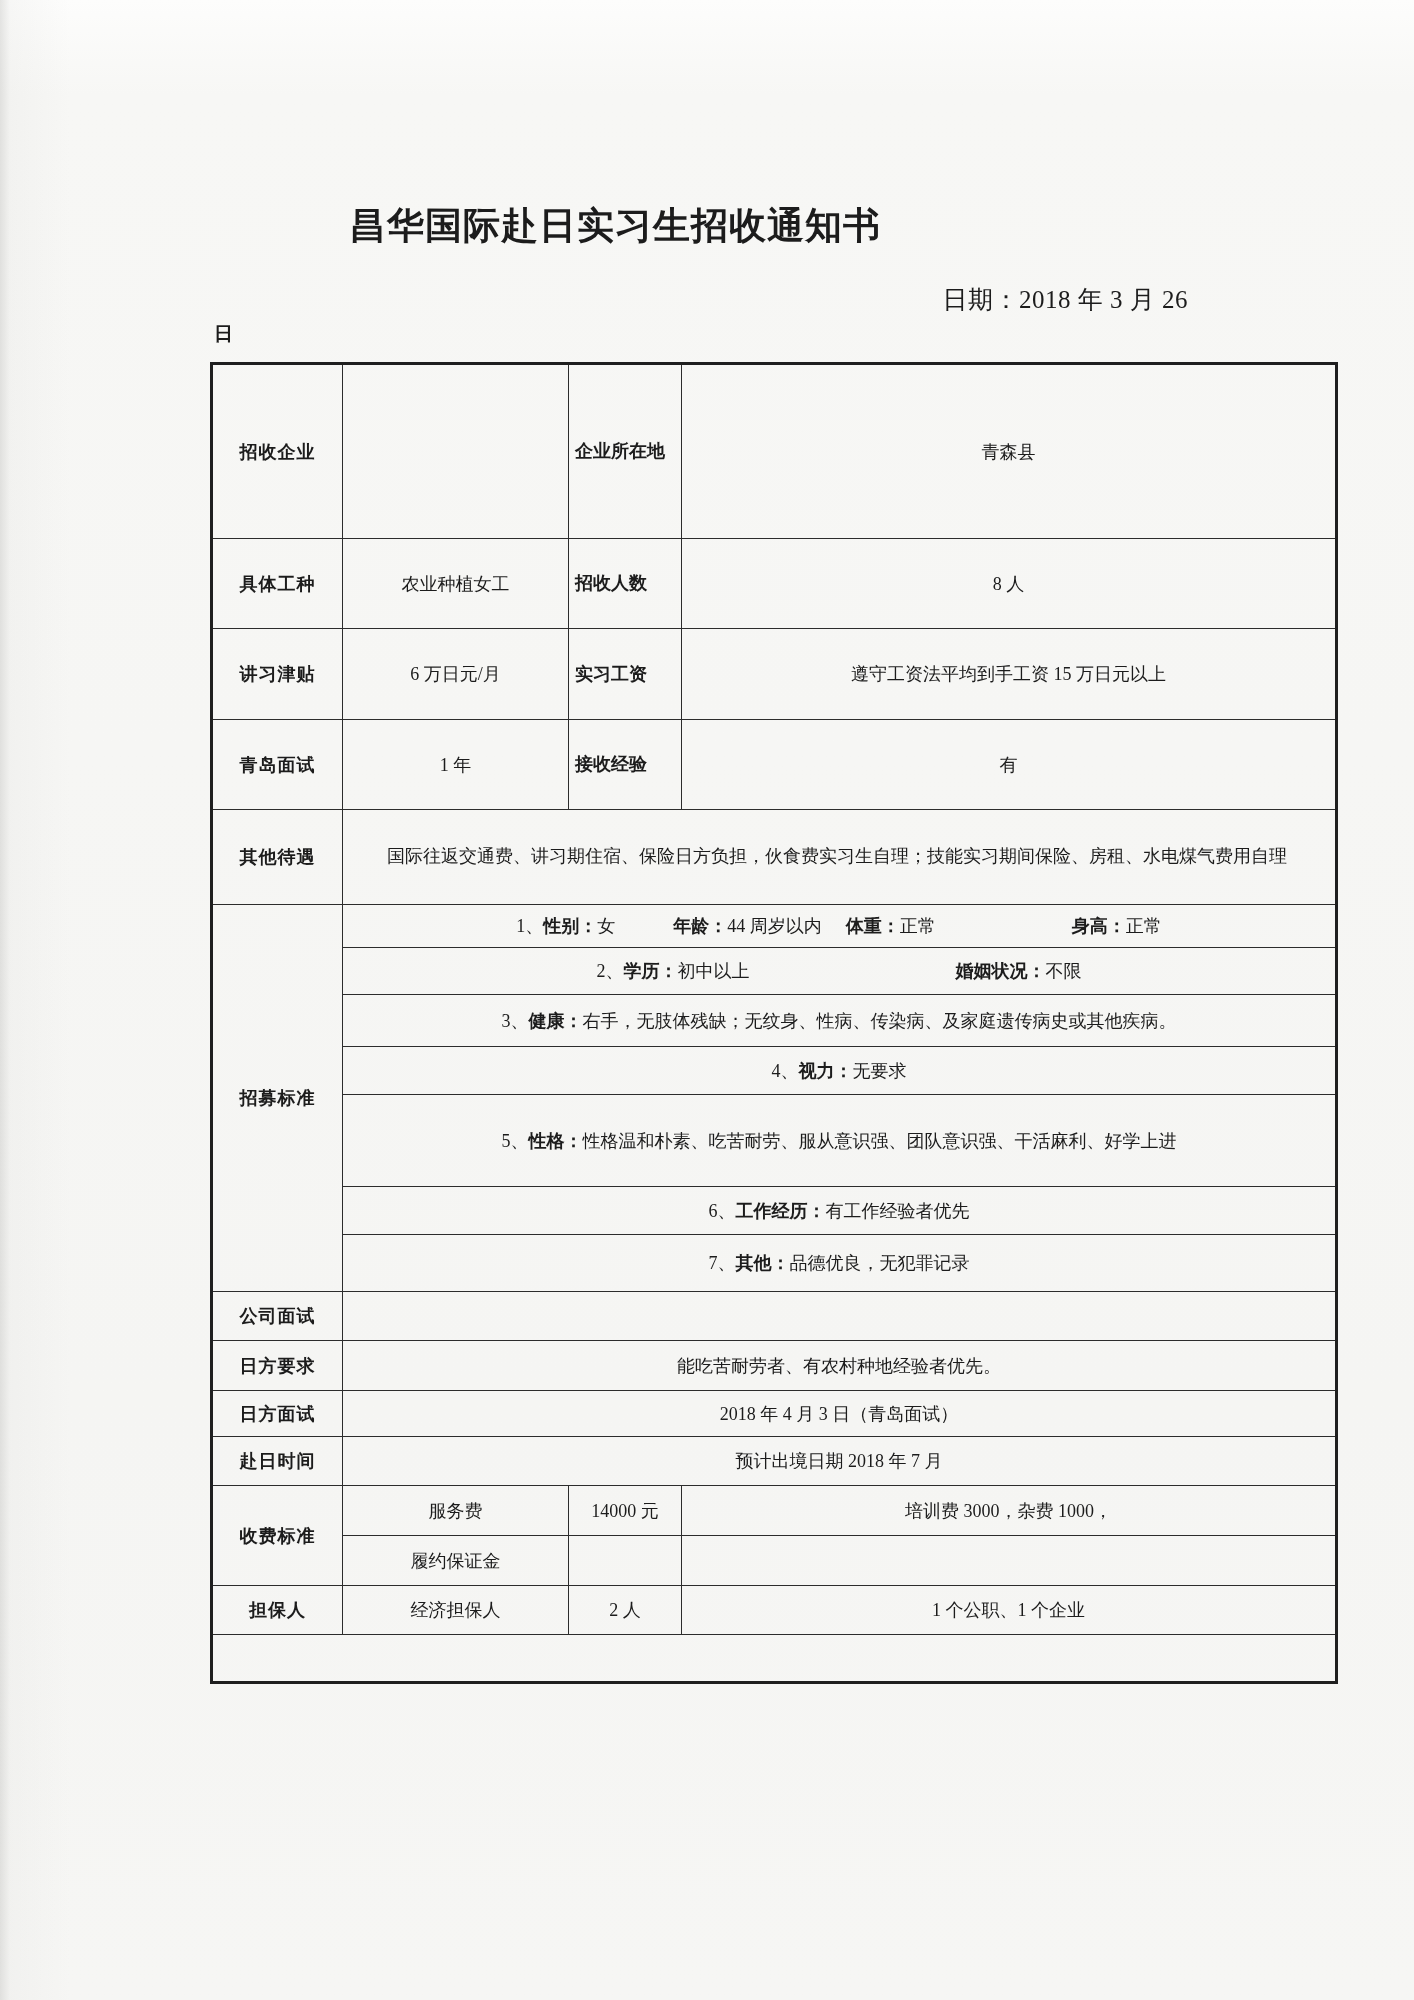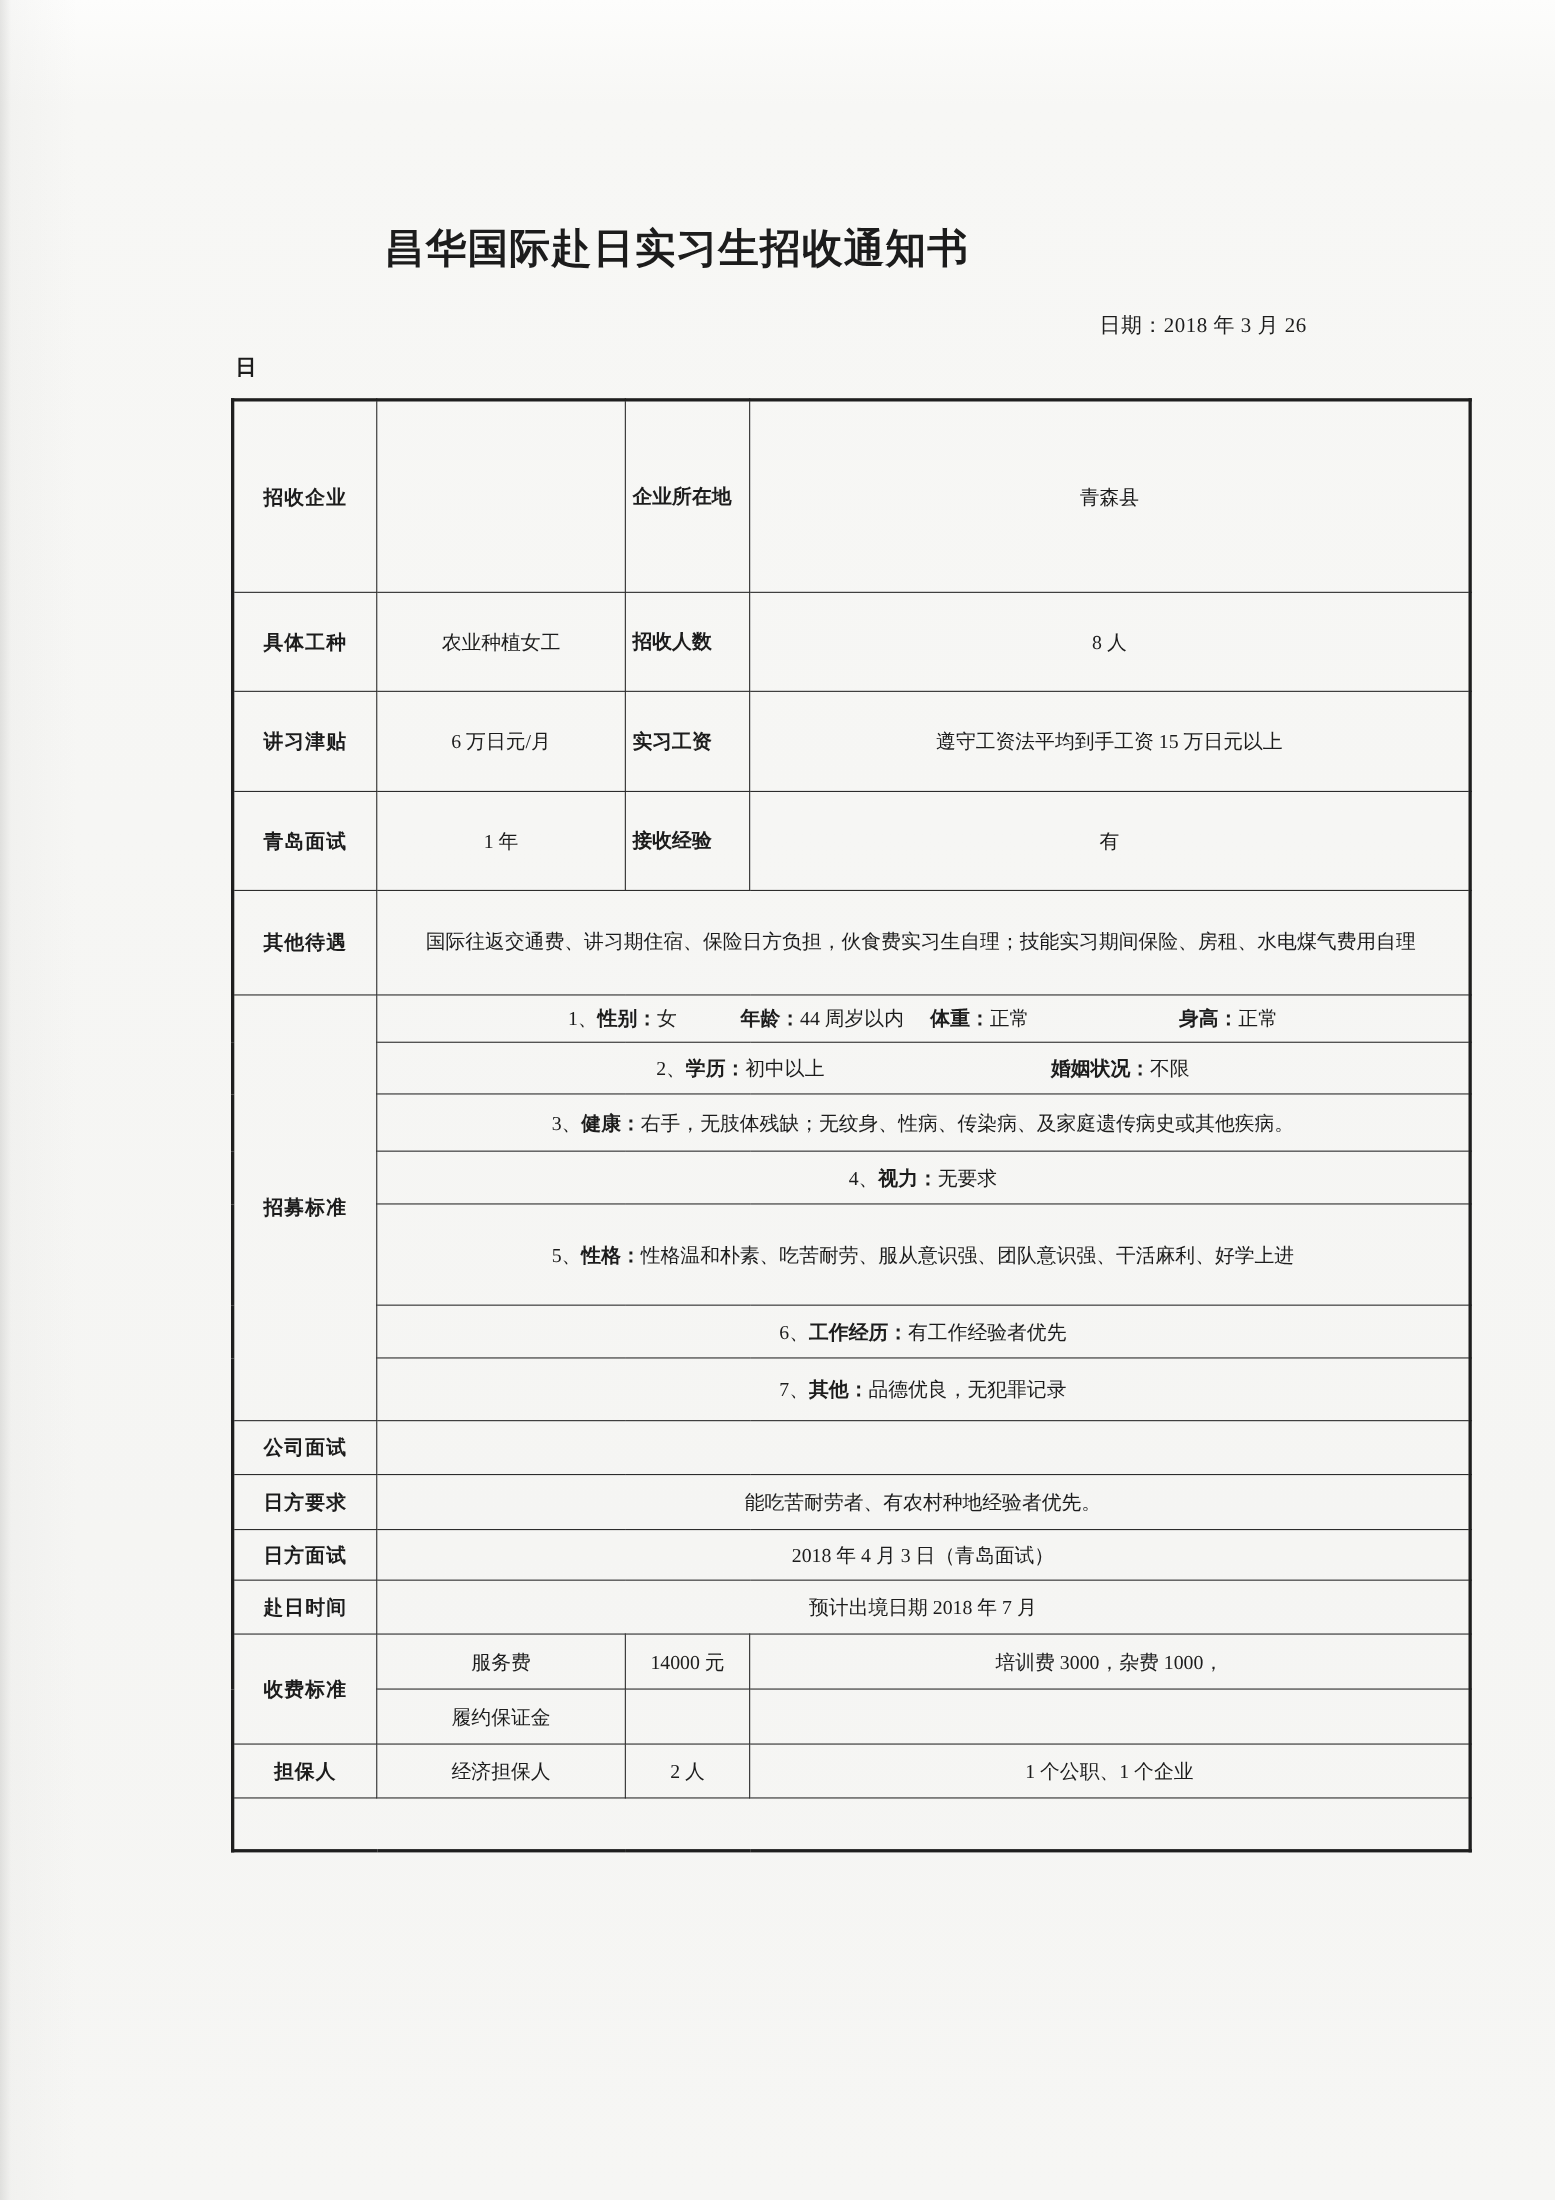--- a/index.html
+++ b/index.html
@@ -15,21 +15,21 @@
     background-color:#f6f6f4;
     overflow:hidden;
   }
   .doc-title{
     position:absolute;top:201px;left:0;width:1230px;
     text-align:center;
     font-size:37px;font-weight:700;letter-spacing:1px;
   }
   .date-line{
     position:absolute;top:283px;left:0;width:1188px;
-    text-align:right;font-size:19px;letter-spacing:.5px;
+    text-align:right;font-size:25px;letter-spacing:.5px;
   }
   .date-wrap{
     position:absolute;top:321px;left:214px;
     font-size:19px;font-weight:700;
   }
   table.form{
     position:absolute;left:210px;top:362px;
     width:1125px;
     border-collapse:collapse;table-layout:fixed;
     border:3px solid #1f1f1f;

